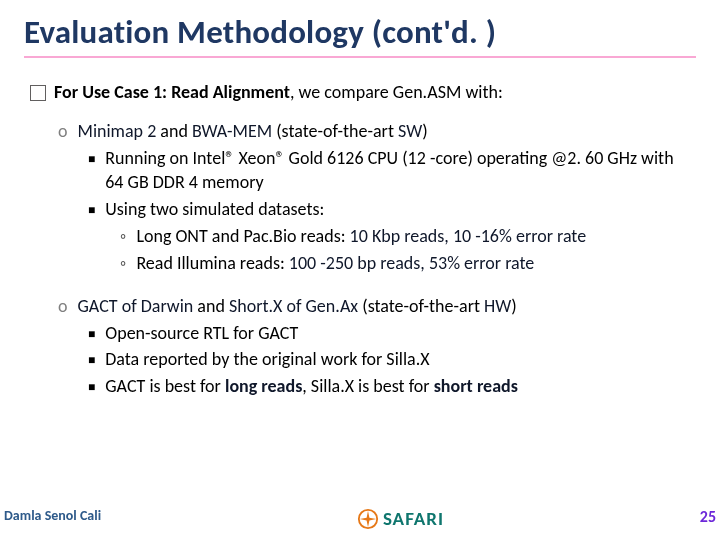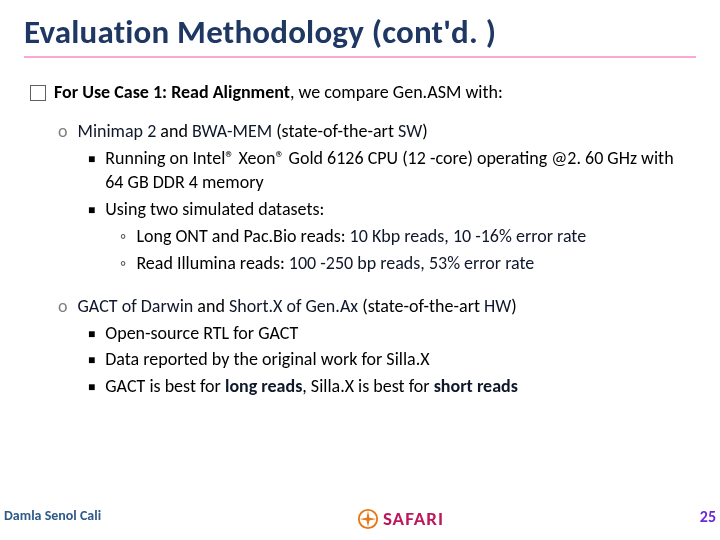--- a/index.html
+++ b/index.html
@@ -80,16 +80,16 @@
   </div>
 </div>
 
 <div class="footer">
   <span class="author">Damla Senol Cali</span>
   <span class="logo">
     <svg width="22" height="22" viewBox="0 0 24 24">
       <circle cx="12" cy="12" r="10" fill="none" stroke="#E67817" stroke-width="2"></circle>
       <path d="M12 3 L13.5 10.5 L21 12 L13.5 13.5 L12 21 L10.5 13.5 L3 12 L10.5 10.5 Z" fill="#E67817"></path>
     </svg>
-    <span><span style="color:#be185d">SAFARI</span></span>
+    <span><span style="color:#0f766e">SAFARI</span></span>
   </span>
   <span class="pageno">25</span>
 </div>
 
 </body></html>

